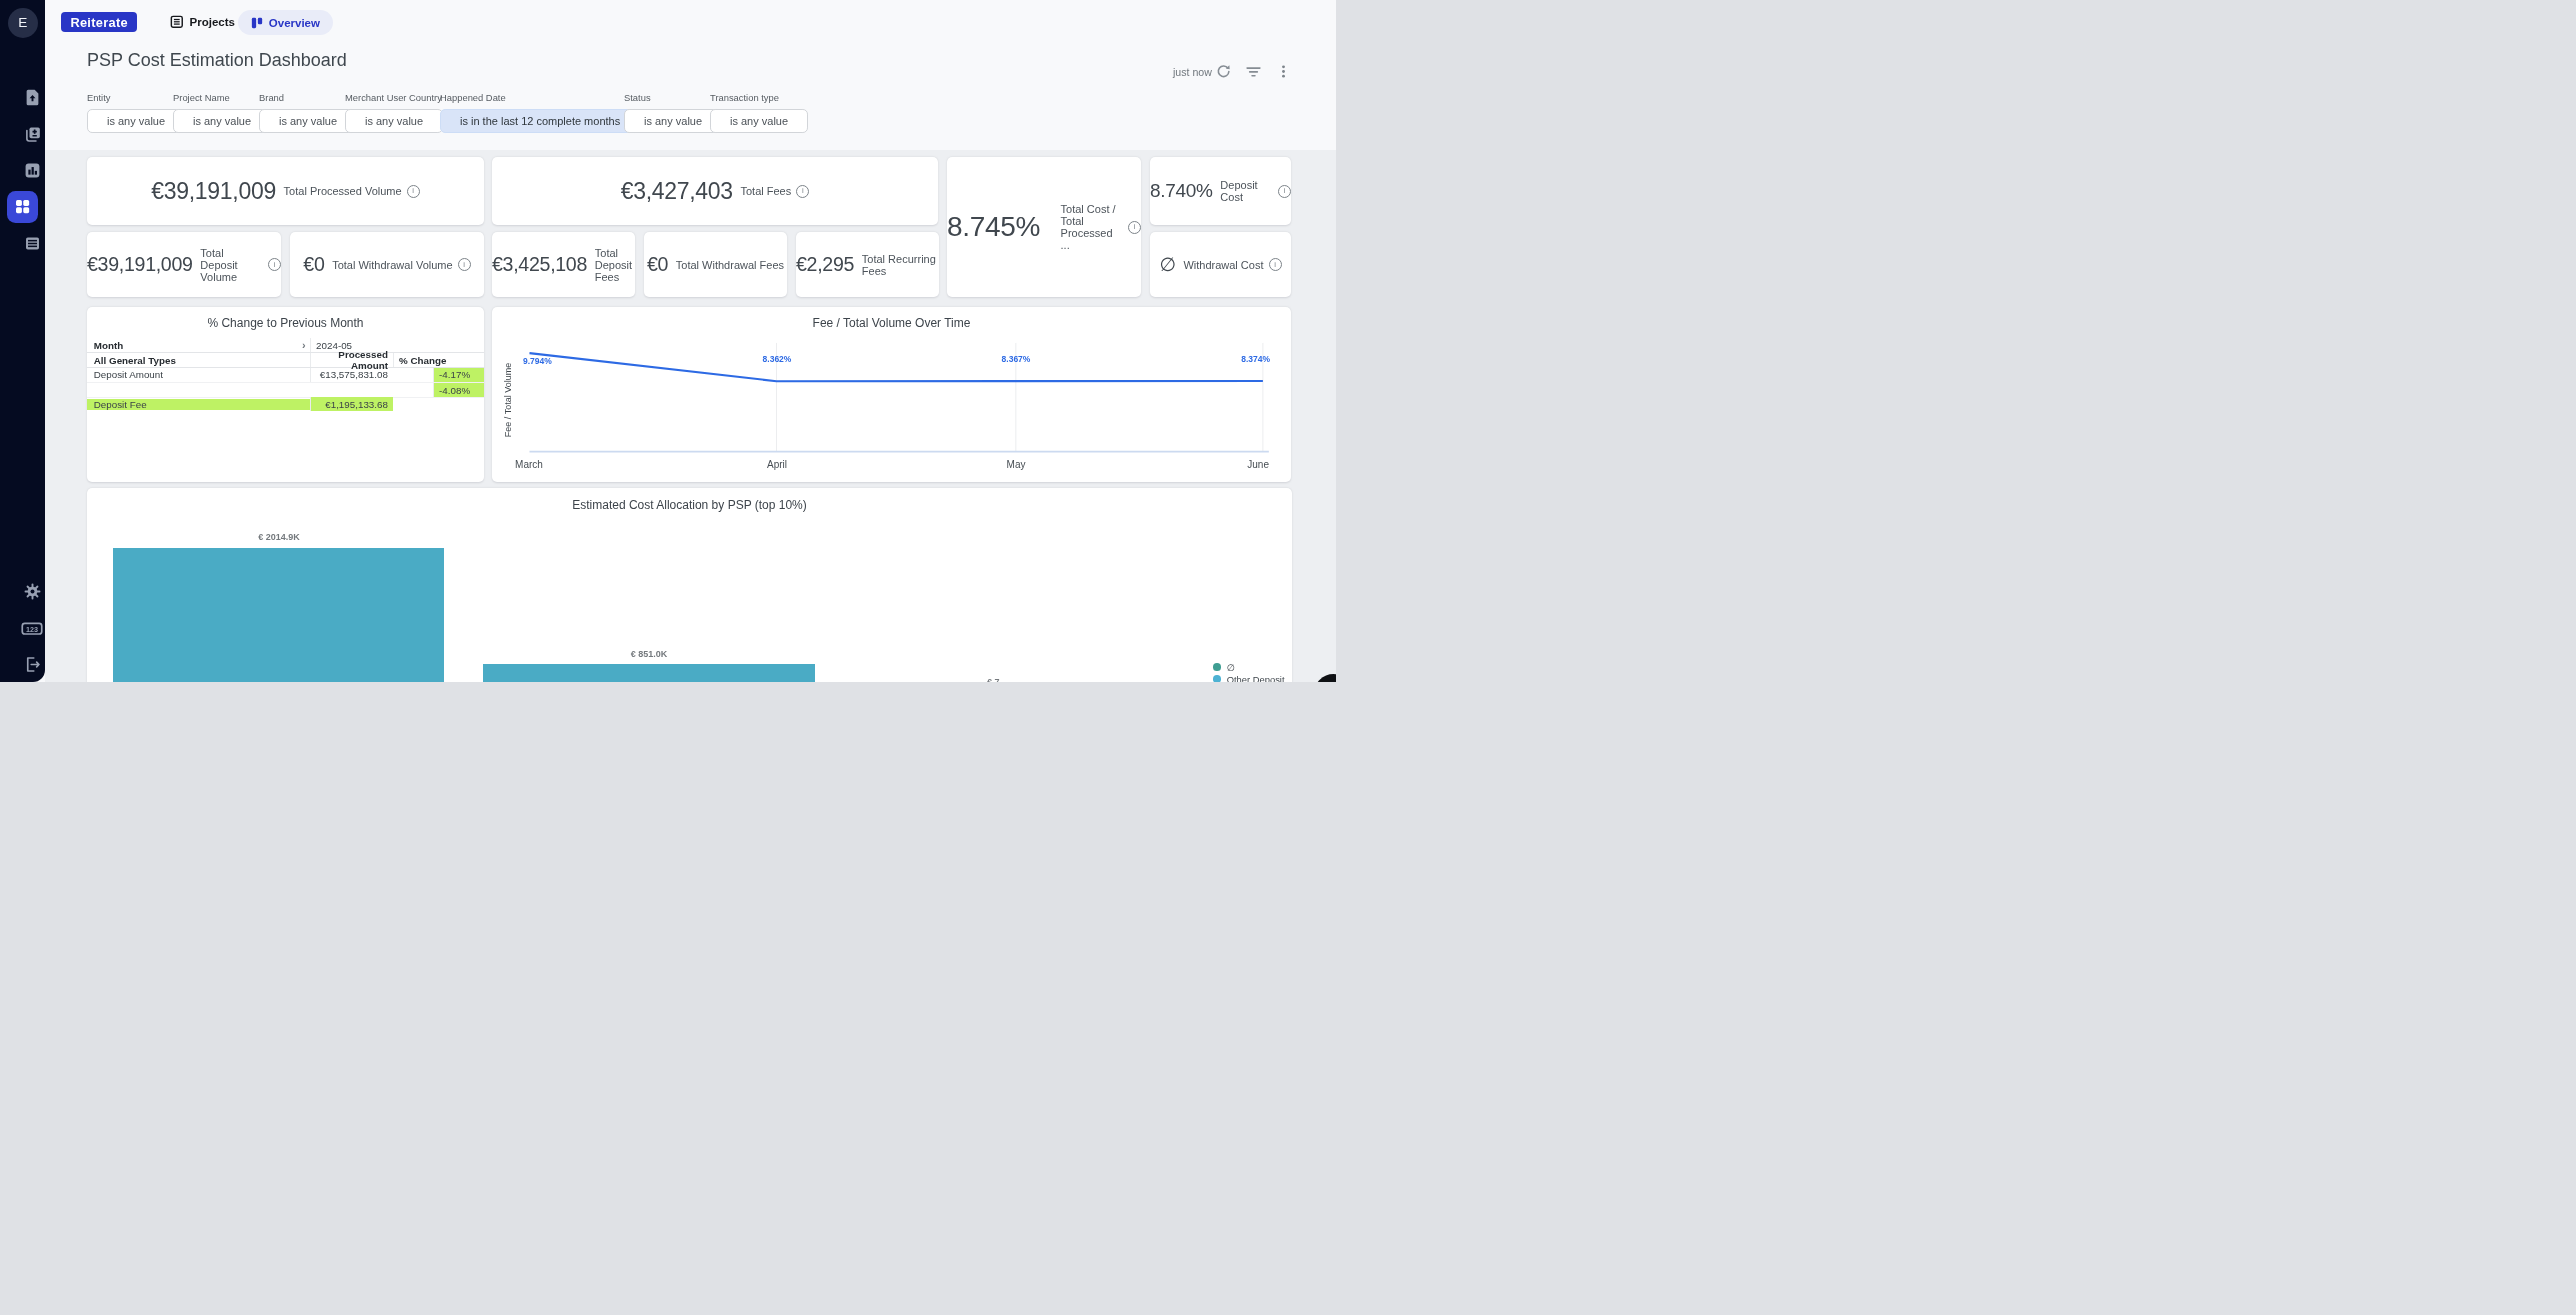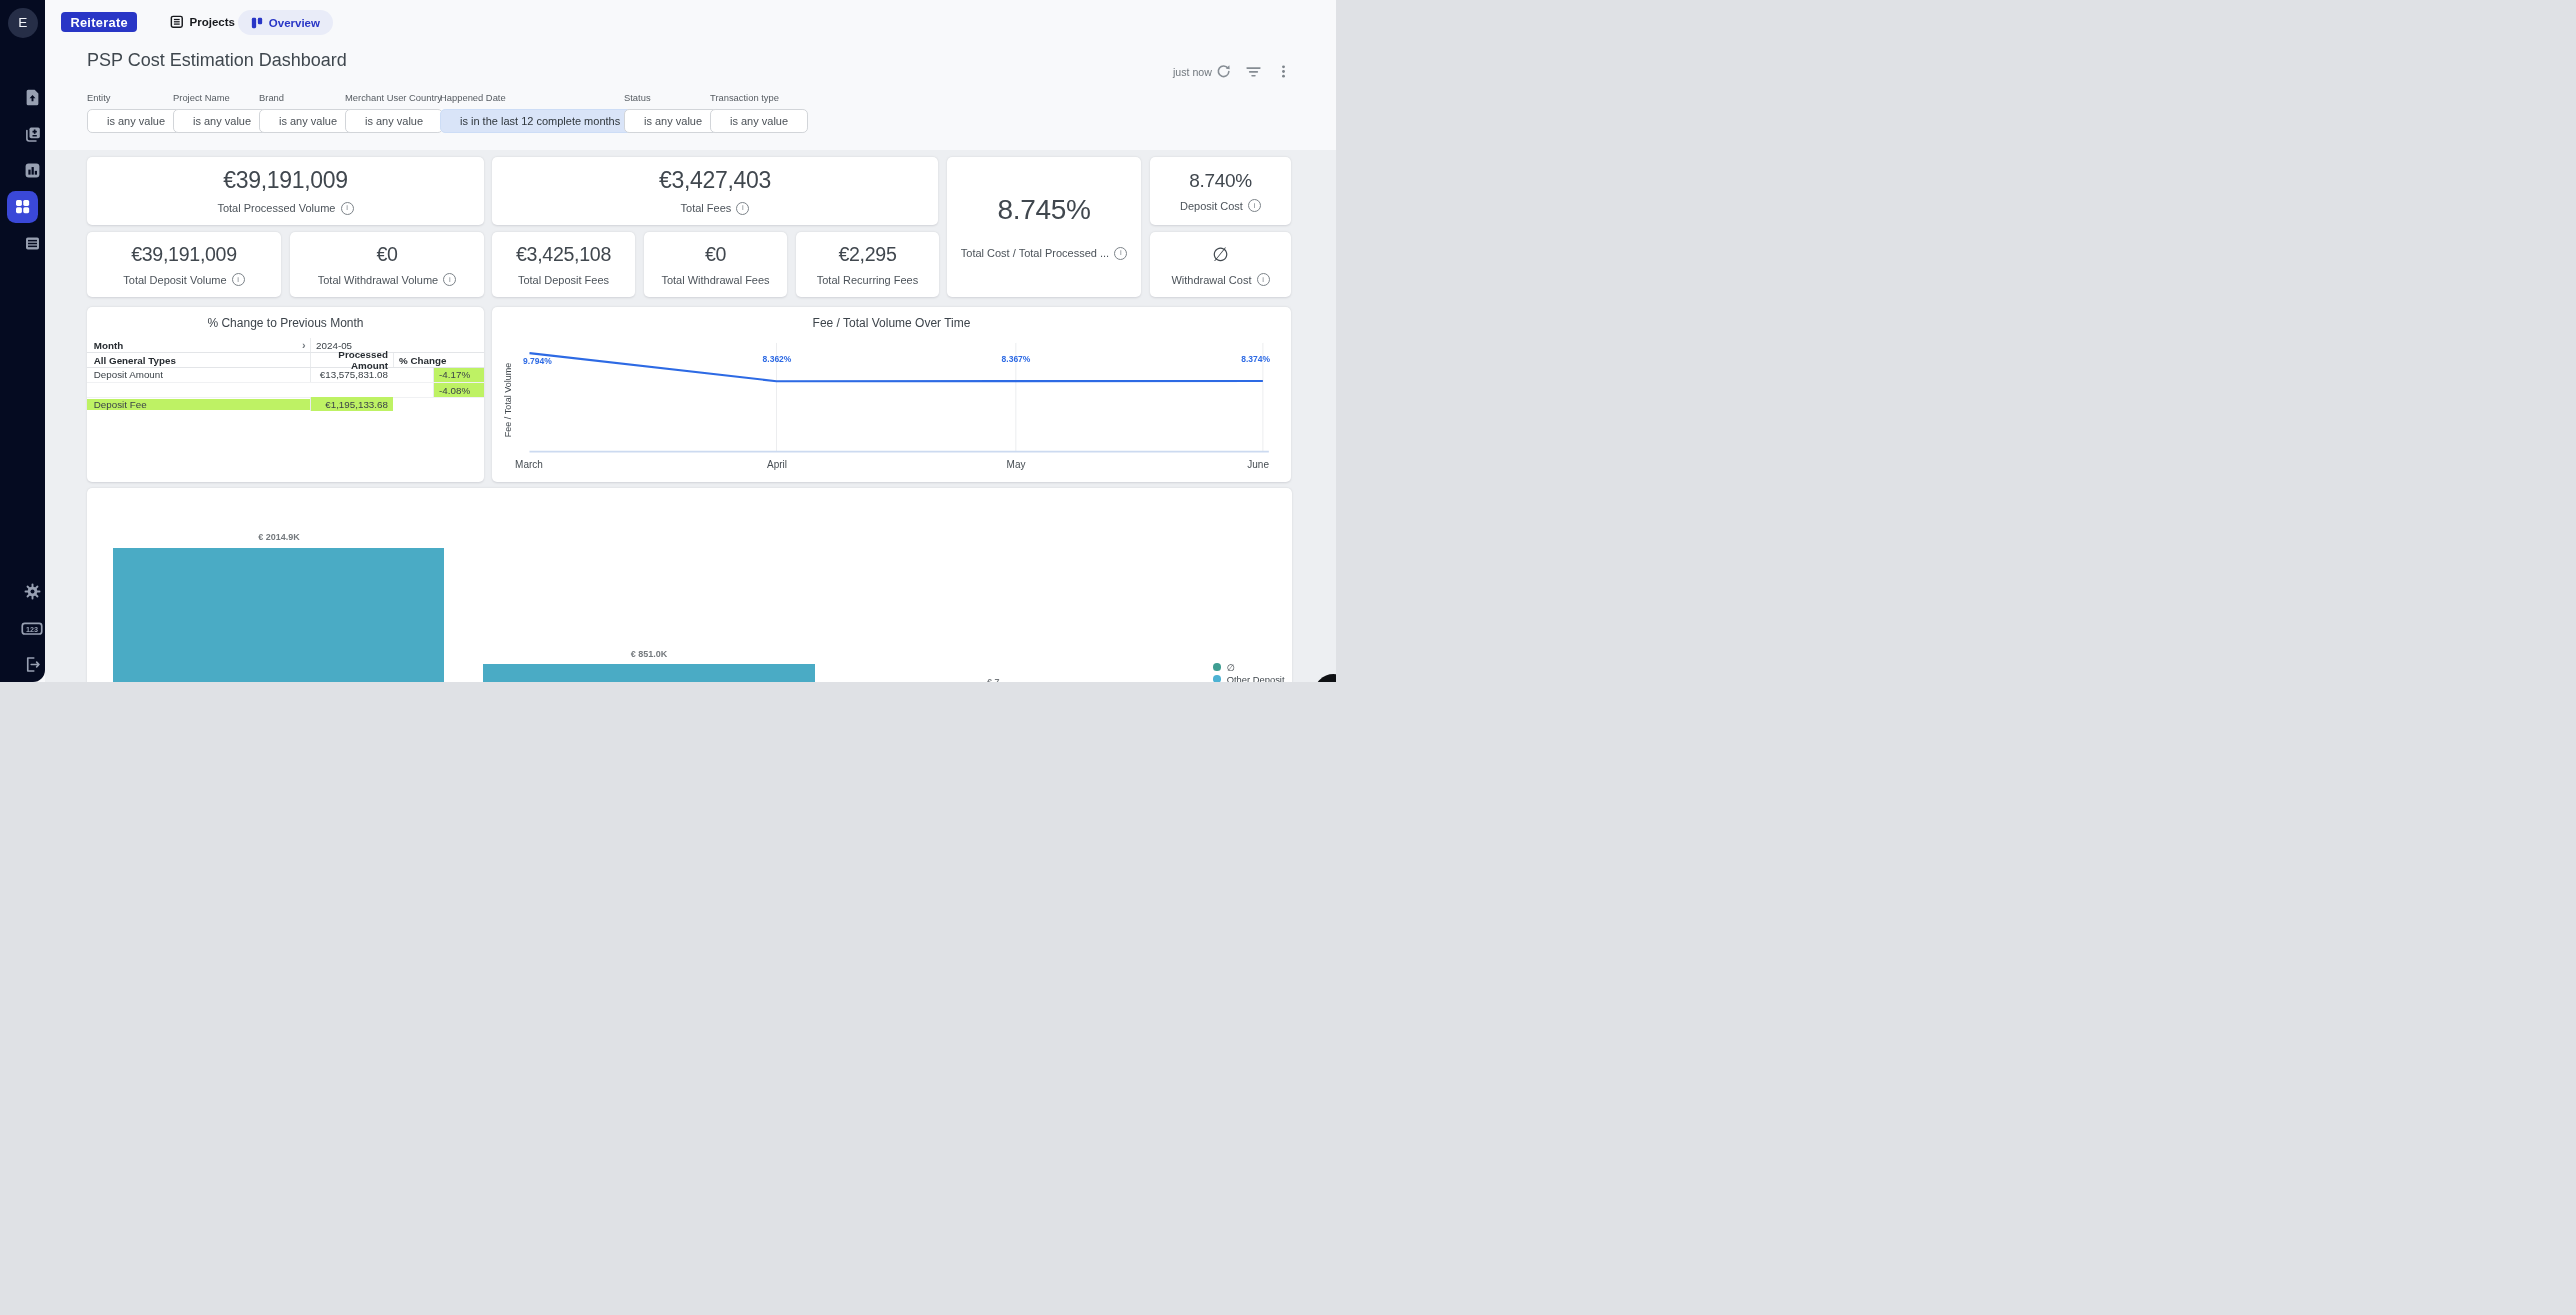--- a/index.html
+++ b/index.html
@@ -34,21 +34,21 @@
   .filter{position:absolute;top:92px;}
   .flabel{font-size:9.4px;color:#565c62;margin-bottom:6px;}
   .chip{height:24px;display:inline-flex;align-items:center;padding:0 19px;background:#fff;
         border:0.9px solid #d2d5d9;border-radius:5.1px;font-size:11px;color:#4b5157;cursor:pointer;
         box-sizing:border-box;white-space:nowrap;}
   .chip.hl{background:#d9e4f8;border-color:#cdddf6;color:#2f363c;}
   
   .dash-bg{position:absolute;left:45px;top:150px;right:0;bottom:0;background:#edeff2;}
   .card{position:absolute;background:#fff;border-radius:5.1px;
         box-shadow:0 0.9px 1.7px rgba(25,28,33,.08),0 0.9px 3.4px rgba(25,28,33,.05);}
-  .kpi{display:flex;flex-direction:column;align-items:center;justify-content:center;gap:7.7px;}
+  .kpi{display:flex;flex-direction:row;align-items:center;justify-content:center;gap:7.7px;}
   .kpi .val{font-size:23px;color:#40474e;letter-spacing:-0.3px;}
   .kpi .lab{font-size:11px;color:#4c535a;display:flex;align-items:center;gap:5.1px;}
   .v23 .val{font-size:19.6px;} .v22 .val{font-size:19px;} .v33 .val{font-size:28px;}
   .kpi-tall{gap:20.4px;}
   .info{width:11px;height:11px;border:1px solid #7c8389;border-radius:50%;font-size:7.7px;
         color:#7c8389;display:inline-flex;align-items:center;justify-content:center;
         line-height:1;cursor:pointer;flex:0 0 auto;}
   
   .tbl-title,.lc-title,.bc-title{position:absolute;left:0;right:0;text-align:center;
         font-size:12px;color:#3d444b;}
@@ -358,20 +358,21 @@
     <span class="plabel" style="left:285px;top:47px;transform:translateX(-50%)">8.362%</span>
     <span class="plabel" style="left:524px;top:47px;transform:translateX(-50%)">8.367%</span>
     <span class="plabel" style="left:778px;top:47px;transform:translateX(-100%)">8.374%</span>
     <span class="xlab" style="left:37px;transform:translateX(-50%)">March</span>
     <span class="xlab" style="left:285px;transform:translateX(-50%)">April</span>
     <span class="xlab" style="left:524px;transform:translateX(-50%)">May</span>
     <span class="xlab" style="left:777px;transform:translateX(-100%)">June</span>
   </div>
 
   <div class="card" style="left:87px;top:488px;width:1205px;height:266px;overflow:hidden">
+    <div class="bc-title" style="top:10.2px">Estimated Cost Allocation by PSP (top 10%)</div>
     <span class="blabel" style="left:192px;top:44px;transform:translateX(-50%)">€ 2014.9K</span>
     <span class="blabel" style="left:562px;top:161px;transform:translateX(-50%)">€ 851.0K</span>
     <span class="blabel" style="left:900px;top:189px">€ 7</span>
     <div class="bar" id="bar-0" style="left: 26.4px; width: 331px; top: 60px; height: 212px; background: rgb(74, 171, 197);"></div>
     <div class="bar" id="bar-1" style="left: 396px; width: 332px; top: 176px; height: 96px; background: rgb(74, 171, 197);"></div>
     <div class="legend">
       <div class="lrow">
         <span class="dot" style="background: rgb(63, 158, 146);"></span>
         <span class="llab">∅</span>
       </div>

